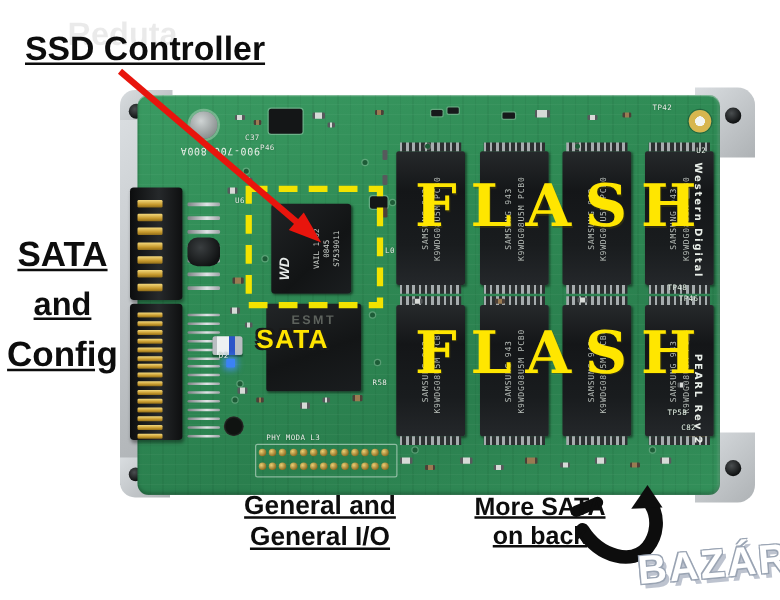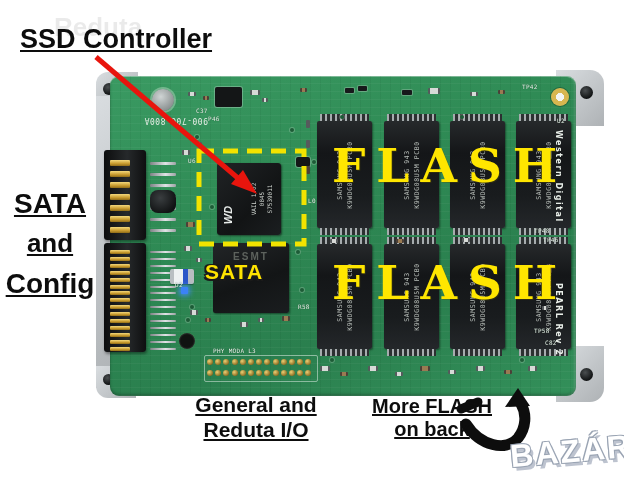--- a/index.html
+++ b/index.html
@@ -339,18 +339,18 @@
 </svg>
 
 <div class="watermark">Reduta</div>
 <div class="annot" style="left:20px;top:24px;font-size:27px;">SSD Controller</div>
 
 <div class="annot" style="left:0px;top:188px;width:100px;text-align:center;font-size:28px;">SATA</div>
 <div class="annot" style="left:0px;top:228px;width:100px;text-align:center;font-size:26px;">and</div>
 <div class="annot" style="left:0px;top:268px;width:100px;text-align:center;font-size:28px;">Config</div>
 
 <div class="annot" style="left:186px;top:393px;width:140px;text-align:center;font-size:21px;">General and</div>
-<div class="annot" style="left:186px;top:418px;width:140px;text-align:center;font-size:21px;">Reduta I/O</div>
-
-<div class="annot" style="left:372px;top:395px;width:120px;text-align:center;font-size:20px;">More FLASH</div>
+<div class="annot" style="left:186px;top:418px;width:140px;text-align:center;font-size:21px;">General I/O</div>
+
+<div class="annot" style="left:372px;top:395px;width:120px;text-align:center;font-size:20px;">More SATA</div>
 <div class="annot" style="left:372px;top:418px;width:120px;text-align:center;font-size:20px;">on back</div>
 
 <div class="bazar">BAZÁR</div>
 
 </body></html>

